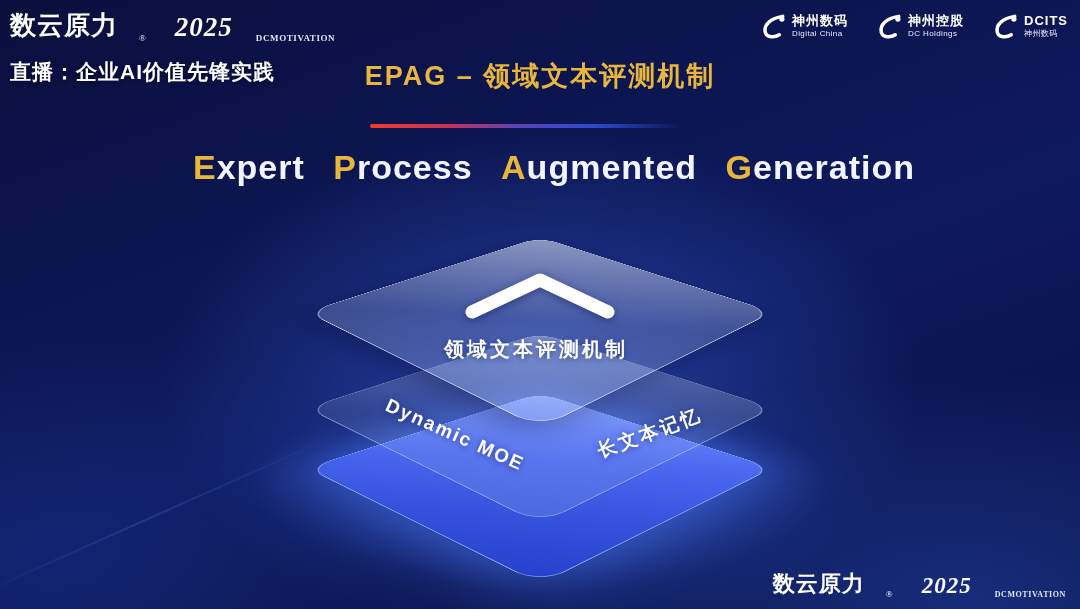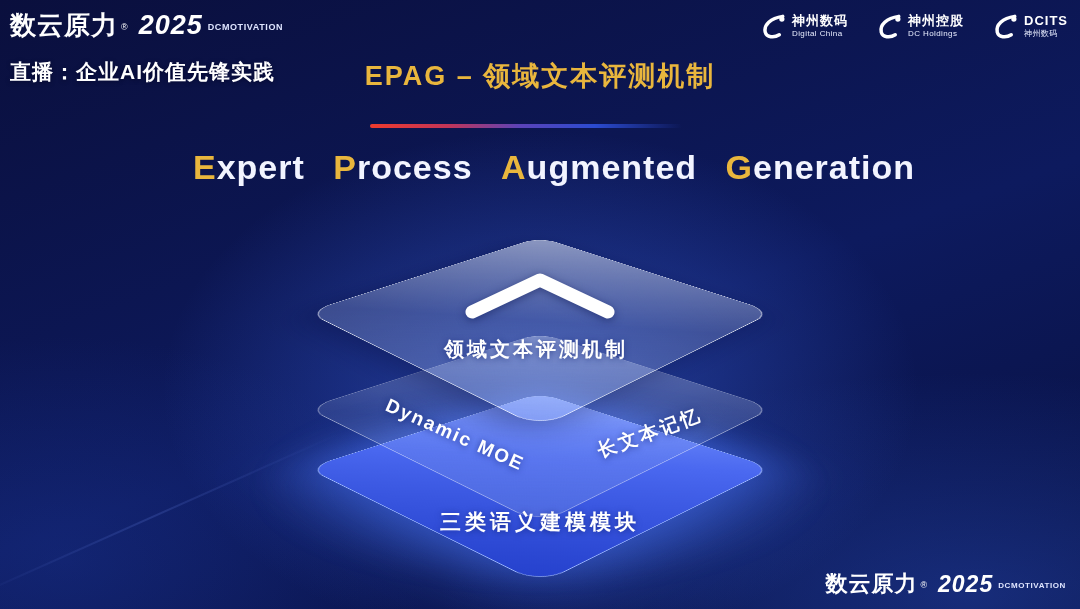--- a/index.html
+++ b/index.html
@@ -17,21 +17,21 @@
       radial-gradient(ellipse 520px 320px at 6% 92%, rgba(32,62,165,0.30), rgba(32,62,165,0) 70%),
       linear-gradient(160deg, #0a0f3d 0%, #0d1a5e 55%, #081040 100%);
   }
   .streak {
     position:absolute; left:-60px; bottom:90px; width:420px; height:2px;
     background:linear-gradient(90deg, rgba(120,150,255,0), rgba(120,150,255,0.18), rgba(120,150,255,0));
     transform:rotate(-24deg); 
   }
 
   
-  .brand { display:flex; align-items:center; gap:3px; color:#fff; white-space:nowrap; }
+  .brand { display:flex; align-items:flex-end; gap:21px; color:#fff; white-space:nowrap;font-family:Liberation Serif, serif; }
   .brand.top-left  { position:absolute; left:10px; top:8px; }
   .brand.bottom-right { position:absolute; right:14px; bottom:10px; }
   .brand-name { font-size:26px; font-weight:bold; letter-spacing:1px; }
   .brand.bottom-right .brand-name { font-size:22px; }
   .brand-reg { font-size:9px; margin-top:2px; }
   .brand-year { font-size:27px; font-weight:bold; font-style:italic; letter-spacing:1px; margin-left:8px; }
   .brand.bottom-right .brand-year { font-size:23px; }
   .brand-tagline { display:flex; flex-direction:row; font-size:9px; line-height:1.15;
     letter-spacing:0.6px; color:#dfe5ff; margin-top:4px; margin-left:2px; font-weight:bold; }
   .brand.bottom-right .brand-tagline { font-size:8px; }
@@ -176,21 +176,20 @@
   <div class="glow"></div>
   <div class="layer layer-bottom"></div>
   <div class="layer layer-middle"></div>
   <div class="layer layer-top"></div>
   <svg class="chevron" viewBox="0 0 156 56">
     <polyline points="10,44 78,12 146,44" fill="none" stroke="#ffffff" stroke-width="13" stroke-linecap="round" stroke-linejoin="round"></polyline>
   </svg>
   <div class="dlabel label-top">领域文本评测机制</div>
   <div class="dlabel label-dmoe">Dynamic MOE</div>
   <div class="dlabel label-mem">长文本记忆</div>
-  <div class="dlabel label-bottom">三类语义建模模块</div>
 </div>
 
 <div class="brand bottom-right">
   <span class="brand-name">数云原力</span>
   <span class="brand-reg">®</span>
   <span class="brand-year">2025</span>
   <span class="brand-tagline">
     <span>DC</span>
     <span>MOTIVATION</span>
   </span>

